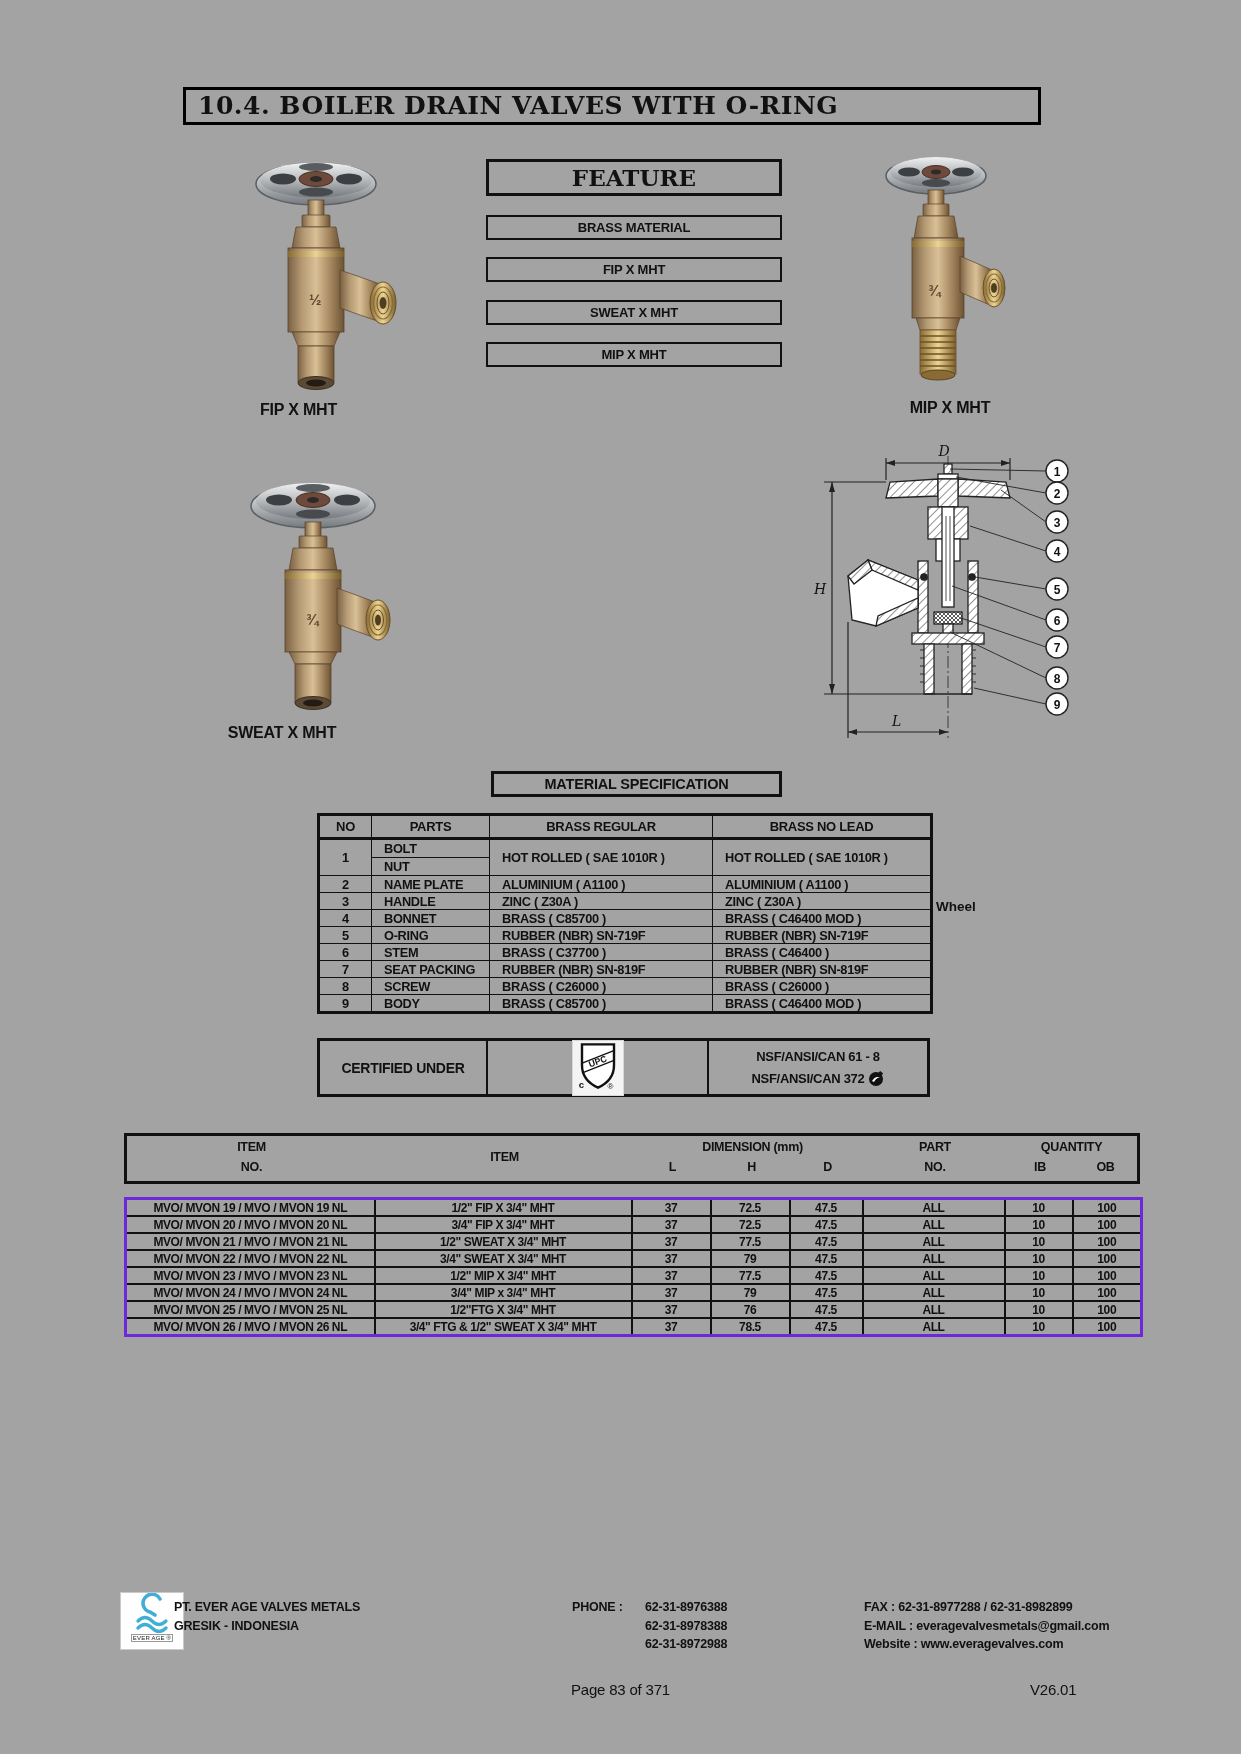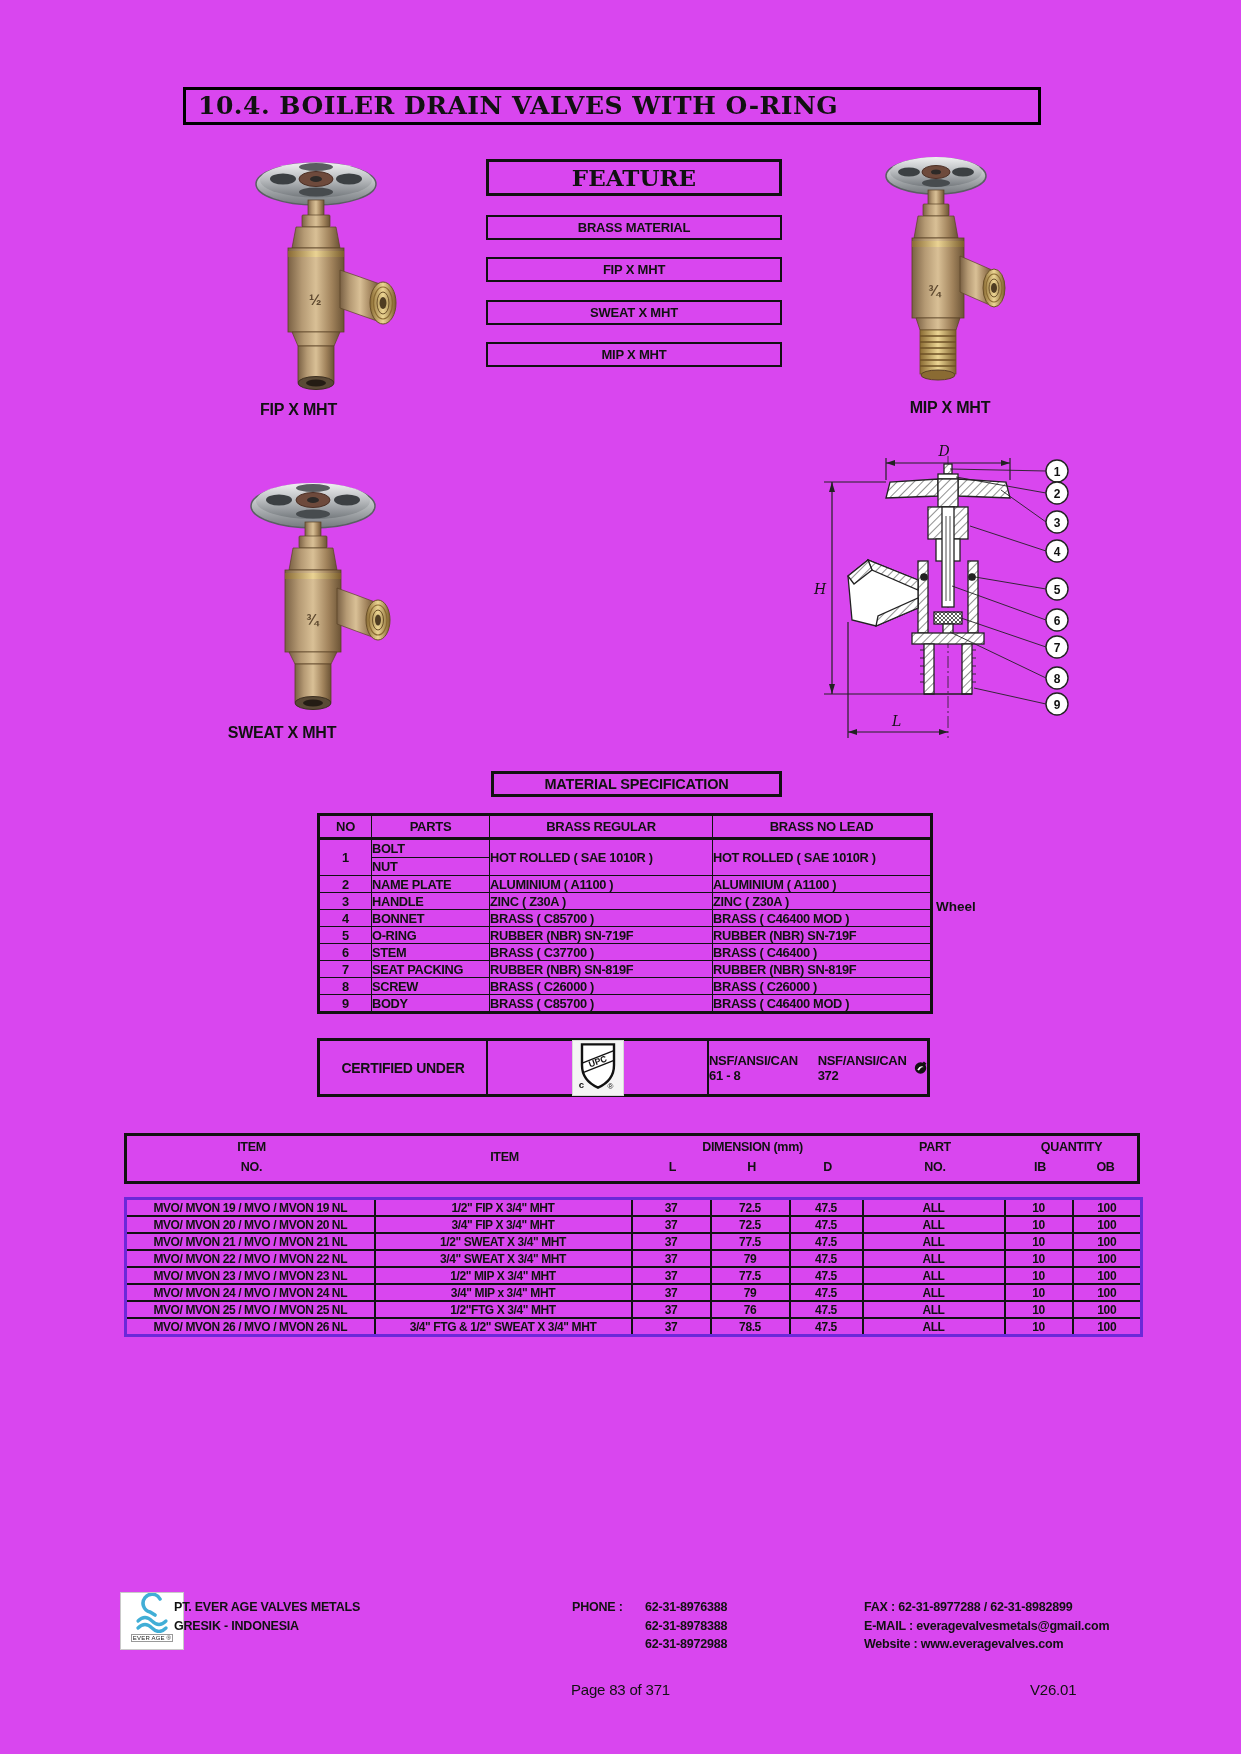--- a/index.html
+++ b/index.html
@@ -1,16 +1,16 @@
 <!DOCTYPE html>
 <html><head>
 <meta charset="utf-8">
 <style>
   html,body{margin:0;padding:0;background:#e8e8e8;}
-  #page{position:relative;width:1241px;height:1754px;background:#d946ef;margin:0 auto;
+  #page{position:relative;width:1241px;height:1754px;background:#a3a3a3;margin:0 auto;
         font-family:"Liberation Sans",sans-serif;color:#111;overflow:hidden;}
   .abs{position:absolute;}
   .ctr{text-align:center;}
 
   
   #title-box{left:183px;top:87px;width:840px;height:32px;border:3px solid #000;
              font-family:"DejaVu Serif",serif;font-weight:bold;font-size:25px;
              line-height:32px;padding-left:12px;letter-spacing:0.5px;}
 
   
@@ -20,31 +20,31 @@
              font-weight:bold;font-size:13px;letter-spacing:-0.2px;}
 
   .prod-label{font-weight:bold;font-size:16px;text-align:center;letter-spacing:-0.2px;}
 
   
   #ms-title{left:491px;top:771px;width:285px;height:20px;border:3px solid #111;
             display:flex;align-items:center;justify-content:center;font-weight:bold;font-size:14.5px;letter-spacing:-0.2px;}
   table.mat{position:absolute;left:317px;top:813px;border-collapse:collapse;table-layout:fixed;width:613px;
             border:3px solid #111;}
   table.mat td{border:1.6px solid #111;font-weight:bold;font-size:12.8px;letter-spacing:-0.3px;
-               padding:0 0;height:16px;overflow:hidden;white-space:nowrap;}
+               padding:0 12px;height:16px;overflow:hidden;white-space:nowrap;}
   table.mat tr.hd td{height:21px;text-align:center;font-size:13px;border-bottom:3px solid #111;}
   table.mat td.no{text-align:center;padding:0;}
   #wheel-note{left:936px;top:899px;font-weight:bold;font-size:13.5px;}
 
   
   #cert-box{left:317px;top:1038px;width:607px;height:53px;border:3px solid #111;display:flex;}
   #cert-box .c1{width:166px;border-right:2.5px solid #111;display:flex;align-items:center;justify-content:center;
                 font-weight:bold;font-size:14px;letter-spacing:-0.3px;}
   #cert-box .c2{width:219px;border-right:2.5px solid #111;display:flex;align-items:center;justify-content:center;}
-  #cert-box .c3{flex:1;display:flex;align-items:center;justify-content:center;gap:7px;
+  #cert-box .c3{flex:1;display:flex;flex-direction:column;align-items:center;justify-content:center;gap:7px;
                 font-weight:bold;font-size:13px;letter-spacing:-0.3px;border-radius:11px;}
   .upc-wrap{background:#f4f4f4;border:1px solid #d8d8d8;padding:1px 4px;}
 
   
   #items-head{left:124px;top:1133px;width:1010px;height:45px;border:3px solid #111;}
   #items-head div{position:absolute;text-align:center;font-weight:bold;font-size:12.5px;letter-spacing:-0.3px;}
   table.items{position:absolute;left:124px;top:1197px;border-collapse:collapse;table-layout:fixed;width:1016px;
               border:3px solid #6d28d9;}
   table.items td{border:2px solid #111;font-weight:bold;font-size:12px;letter-spacing:-0.4px;
                  height:15px;text-align:center;padding:0 2px;overflow:hidden;white-space:nowrap;}

